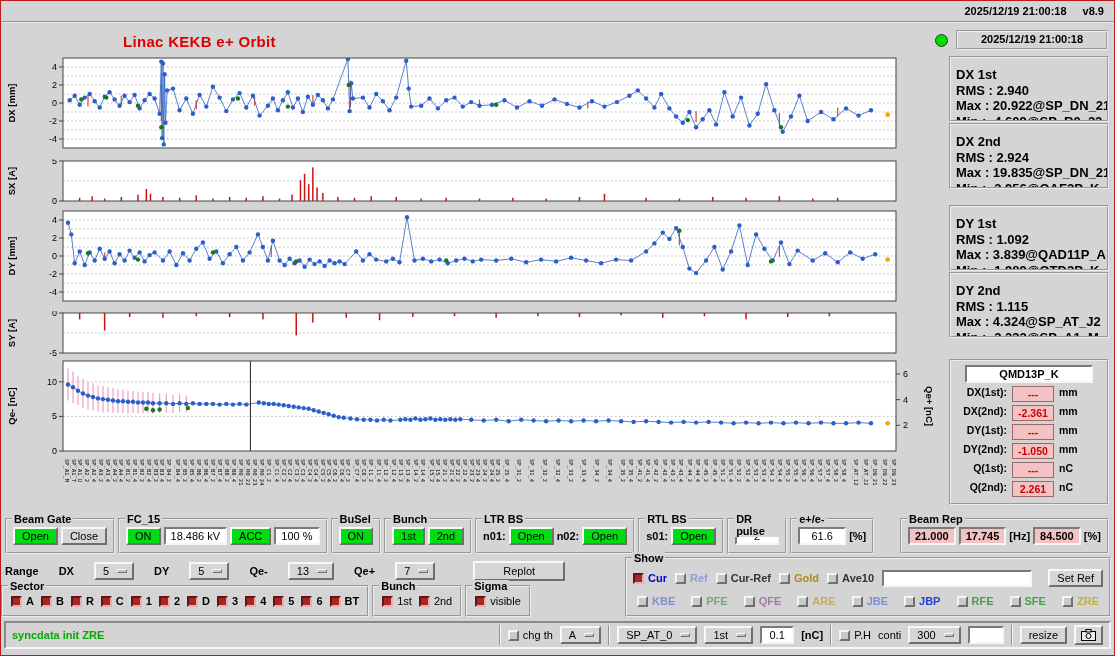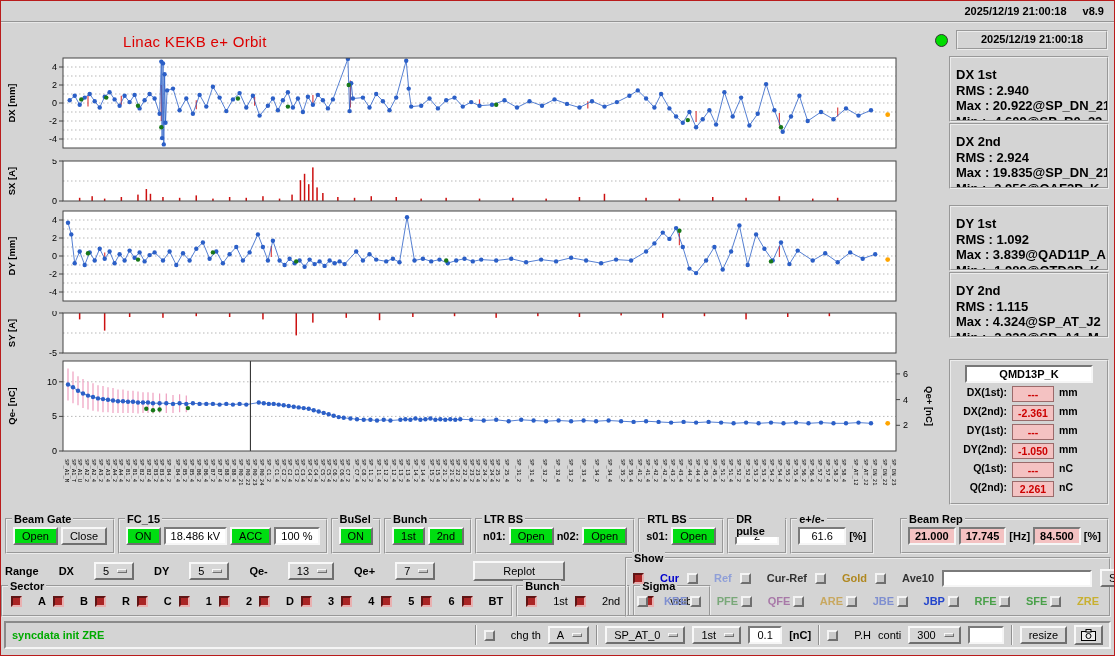--- a/index.html
+++ b/index.html
@@ -1,21 +1,21 @@
 <!DOCTYPE html>
 <html><head>
 <meta charset="utf-8">
 <style>
 *{box-sizing:border-box;margin:0;padding:0}
 html,body{background:#9a9a9a}
 .app{position:relative;width:1115px;height:656px;background:#d4d4d4;border:1px solid #b91c1c;
   font-family:"Liberation Sans",sans-serif;font-size:11px;color:#000;overflow:hidden}
 .topbar{position:absolute;left:0;top:0;width:100%;height:22px;border-bottom:2px groove #e8e8e8;
   display:flex;align-items:center;justify-content:flex-end;padding-right:10px;font-weight:bold;gap:16px}
-.page-title{position:absolute;left:122px;top:32px;font-size:15px;font-weight:normal;color:#dd0000;letter-spacing:.3px}
+.page-title{position:absolute;left:122px;top:32px;font-size:15px;font-weight:bold;color:#dd0000;letter-spacing:.3px}
 .status-dot{position:absolute;left:934px;top:33px;width:13px;height:13px;border-radius:50%;background:#00dd00;border:1px solid #333}
 .timestamp-box{position:absolute;left:955px;top:29px;width:152px;height:20px;border:2px groove #ececec;
   font-weight:bold;text-align:center;line-height:15px}
 .stat-box{position:absolute;left:948px;width:160px;height:66px;border:2px groove #ececec;padding:9px 5px;
   font-size:13px;font-weight:bold;line-height:15.5px;white-space:nowrap;overflow:hidden}
 .monitor-box{position:absolute;left:948px;top:358px;width:160px;height:146px;border:2px groove #ececec;padding:2px 4px}
 .monitor-selector{width:128px;margin:2px auto 3px;background:#fff;border:2px solid;border-color:#777 #f6f6f6 #f6f6f6 #777;
   text-align:center;font-weight:bold;padding:1px 0;cursor:default}
 .mrow{display:flex;align-items:flex-start;height:19px;gap:5px}
 .mlabel{width:52px;text-align:right;font-weight:bold;font-size:10.5px}
@@ -31,21 +31,21 @@
 .btn.green{background:#00dd11}
 .box{background:#fff;border:2px solid;border-color:#7a7a7a #f6f6f6 #f6f6f6 #7a7a7a;padding:1px 5px;white-space:nowrap;text-align:center}
 .box.pink{background:#f4c2c2;font-weight:bold}
 .blabel{font-weight:bold;white-space:nowrap}
 .range-row{position:absolute;left:4px;top:558px;display:flex;align-items:center;gap:20px;height:24px}
 .opt{background:#d6d6d6;border:2px solid;border-color:#f8f8f8 #6f6f6f #6f6f6f #f8f8f8;padding:1px 5px 1px 7px;
   display:flex;align-items:center;gap:8px;white-space:nowrap;cursor:default}
 .dash{width:10px;height:4px;background:#c4c4c4;border:1px solid;border-color:#f8f8f8 #6f6f6f #6f6f6f #f8f8f8}
 .sector-row{position:absolute;left:0;top:584px;display:flex;gap:3px}
 .sector-row .grp{height:32px;padding:4px 8px;gap:7px}
-.chkitem{display:flex;align-items:center;gap:16px;white-space:nowrap;cursor:default}
+.chkitem{display:flex;align-items:center;gap:4px;white-space:nowrap;cursor:default}
 .chk{width:11px;height:11px;background:#c9c9c9;border:2px solid;border-color:#f4f4f4 #6f6f6f #6f6f6f #f4f4f4;flex:0 0 auto}
 .chk.on{background:#aa2525;border-color:#5f1515 #e8b0b0 #e8b0b0 #5f1515}
 .show-grp{position:absolute;left:624px;top:556px;width:486px;height:60px;border:2px groove #ececec;padding:7px 6px 2px}
 .show-row1{display:flex;align-items:center;gap:8px;height:24px}
 .show-row2{display:flex;align-items:center;justify-content:space-between;height:22px;padding:0 4px}
 .ref-input{width:150px;height:17px;background:#fff;border:2px solid;border-color:#7a7a7a #f6f6f6 #f6f6f6 #7a7a7a;
   font-size:11px;font-family:inherit;padding:0 3px}
 .setref{margin-left:auto}
 .statusbar{position:absolute;left:3px;right:3px;top:620px;height:28px;border:2px solid;
   border-color:#8a8a8a #f5f5f5 #f5f5f5 #8a8a8a;display:flex;align-items:center;gap:7px;padding:0 6px;background:#d4d4d4}

